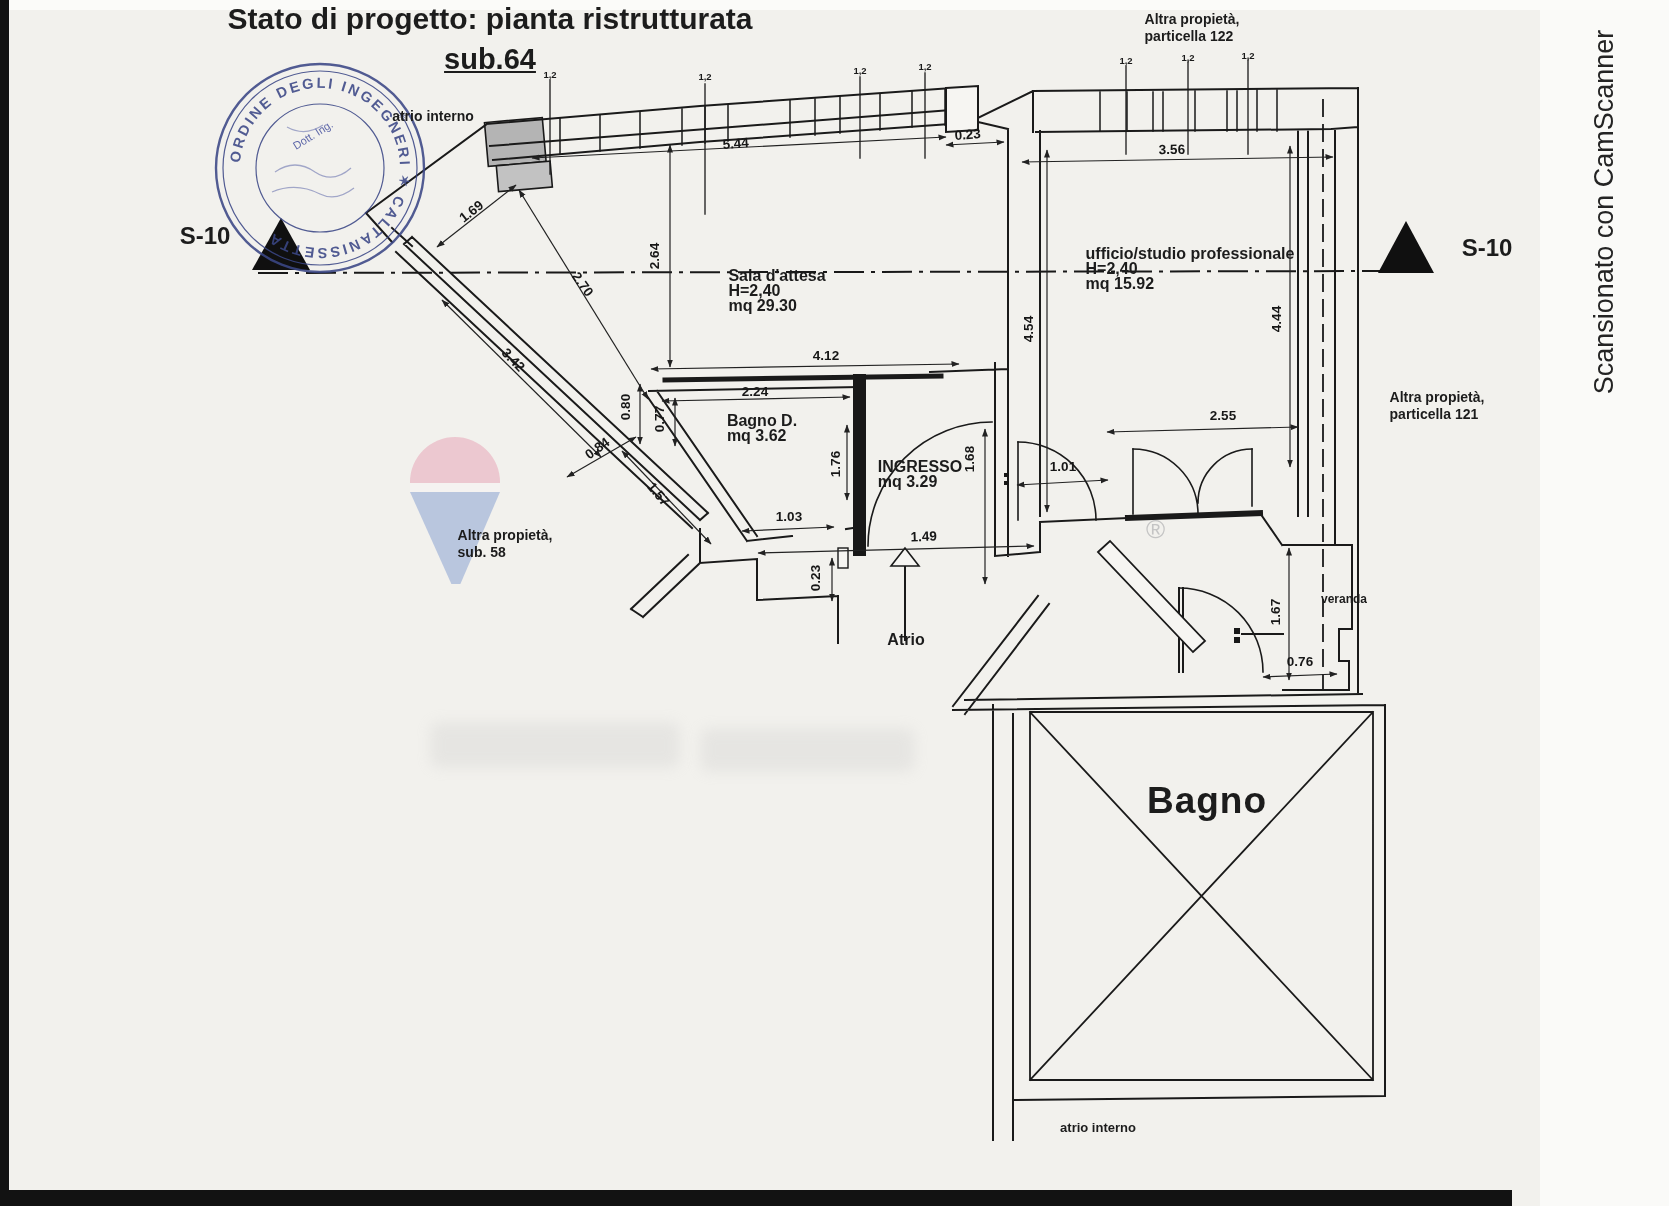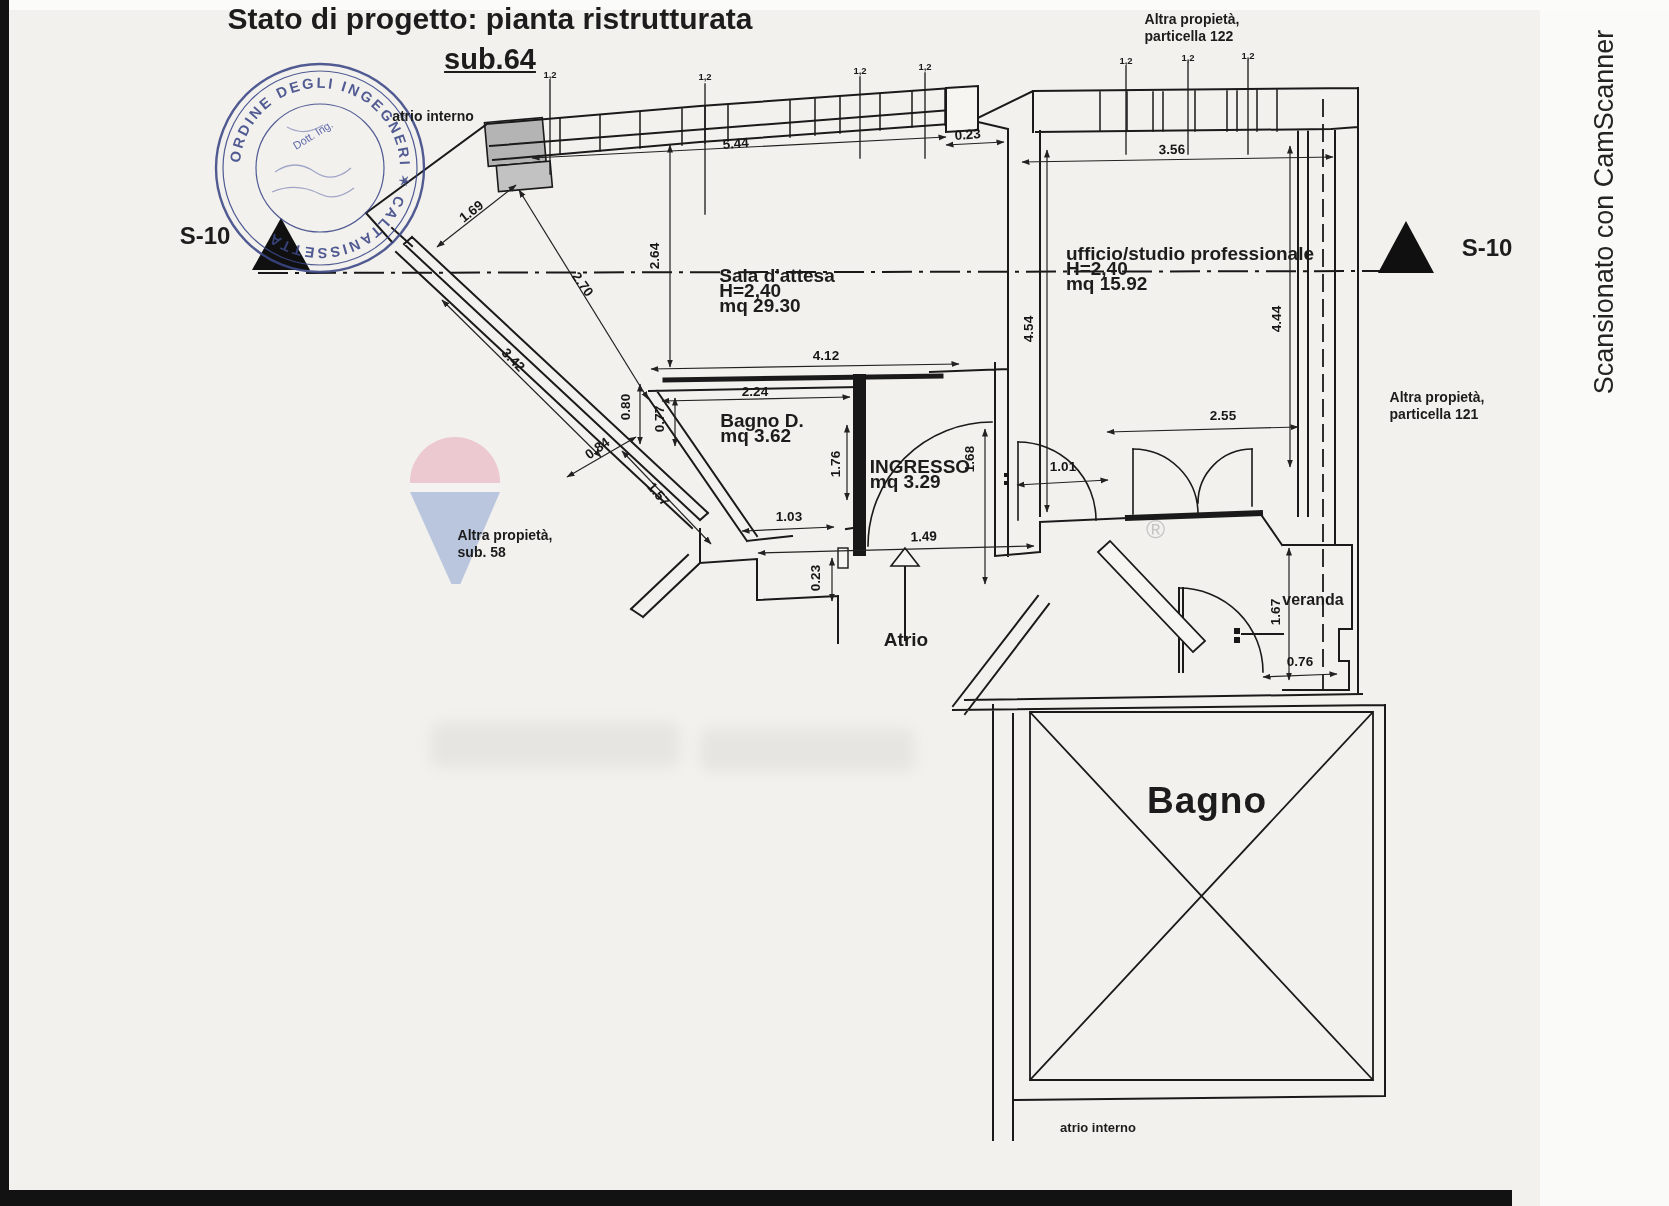--- a/index.html
+++ b/index.html
@@ -3,21 +3,21 @@
 <meta charset="utf-8">
 <style>
   html,body{margin:0;padding:0;background:#e8e8e6;}
   .page{position:relative;width:1669px;height:1206px;background:#f2f1ed;overflow:hidden;
         font-family:"Liberation Sans",sans-serif;color:#1c1c1c;}
   .abs{position:absolute;}
   .lbl{position:absolute;transform:translateX(-50%);text-align:left;font-weight:bold;
        white-space:nowrap;color:#1c1c1c;line-height:15px;}
   .title1{top:11px;left:490px;font-size:30px;}
   .title2{top:52px;left:490px;font-size:29px;text-decoration:underline;}
-  .room{font-size:19px;line-height:15px;}
+  .room{font-size:16px;line-height:15px;}
   .note{font-size:14px;line-height:17px;}
   .vuoto{font-size:37px;letter-spacing:1px;}
   .s10{font-size:24px;font-weight:700;}
   .camscanner{position:absolute;top:212px;left:1604px;transform:translate(-50%,-50%) rotate(-90deg);
        white-space:nowrap;font-size:27px;color:#242424;font-weight:400;}
   .remax{position:absolute;left:497px;top:448px;font-size:182px;font-weight:bold;line-height:1;
        letter-spacing:-5px;color:rgba(186,186,186,0.62);z-index:2;}
   .regmark{position:absolute;left:1146px;top:514px;font-size:26px;color:#c4c4c4;z-index:2;}
   .balloon{position:absolute;left:410px;top:437px;width:90px;height:160px;z-index:2;opacity:.85;}
   .balloon .top{width:90px;height:46px;background:#ecc1cb;border-radius:45px 45px 0 0;}
@@ -228,21 +228,21 @@
     <div>Bagno D.</div>
     <div>mq 3.62</div>
   </div>
 
   <div class="lbl room overlbl" style="left:920px;top:415px;margin-top:44px;">
     <div>INGRESSO</div>
     <div>mq 3.29</div>
   </div>
 
   <div class="lbl room overlbl" style="left:906px;top:632px;">Atrio</div>
-  <div class="lbl overlbl" style="left:1313px;top:592px;font-size:16px;">veranda</div>
+  <div class="lbl overlbl" style="left:1344px;top:592px;font-size:12px;">veranda</div>
   <div class="lbl vuoto overlbl" style="left:1207px;top:793px;">Bagno</div>
 
   <span class="abs overlbl" style="left:398px;top:110px;color:#39457f;font-size:10px;">✳</span>
   <div class="lbl note overlbl" style="left:433px;top:108px;">atrio interno</div>
   <div class="lbl note overlbl" style="left:1098px;top:1119px;font-size:13px;">atrio interno</div>
 
   <div class="lbl note overlbl" style="left:505px;top:527px;">
     <div>Altra propietà,</div>
     <div>sub. 58</div>
   </div>

